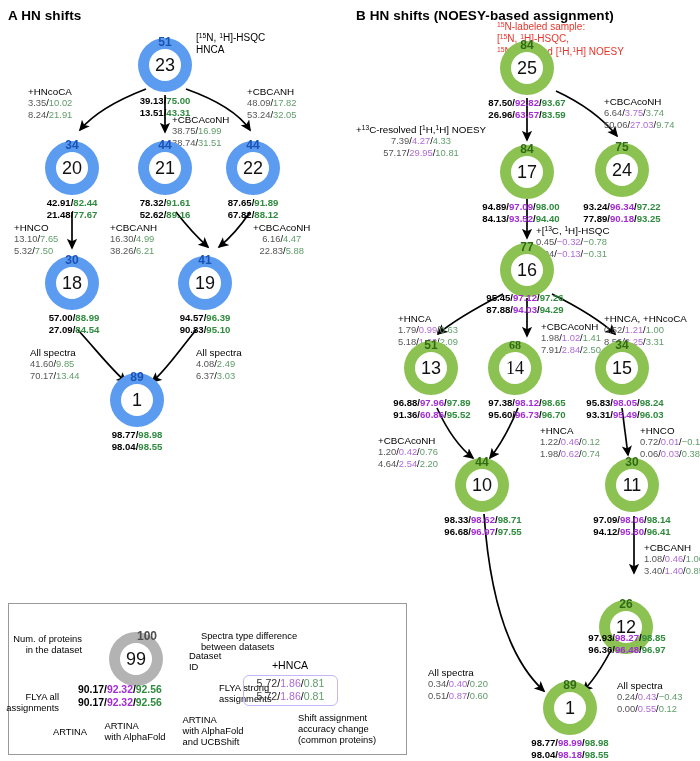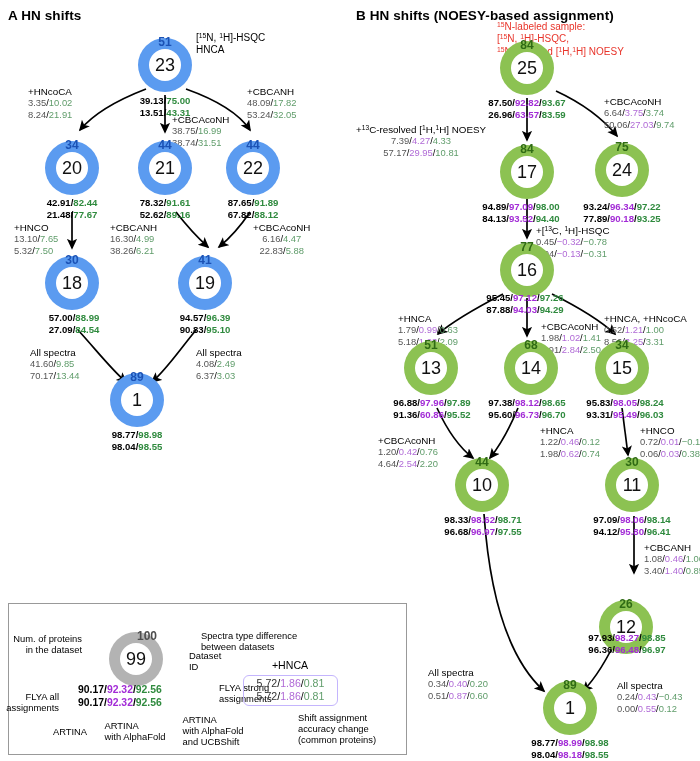--- a/index.html
+++ b/index.html
@@ -332,21 +332,21 @@
     <div class="ntop green">51</div>
     <div class="hole">
       <span class="did">13</span>
     </div>
   </div>
   <div class="vals center" style="left:432px;top:397px;">
     <span class="s">96.88</span>/<span class="p">97.96</span>/<span class="g">97.89</span><br>
     <span class="s">91.36</span>/<span class="p">60.86</span>/<span class="g">95.52</span>
   </div>
 
-  <div class="node green" style="left:504px;top:341px;">
+  <div class="node green" style="left:488px;top:341px;font-family:Liberation Serif, serif;">
     <div class="ntop green">68</div>
     <div class="hole">
       <span class="did">14</span>
     </div>
   </div>
   <div class="vals center" style="left:527px;top:397px;">
     <span class="s">97.38</span>/<span class="p">98.12</span>/<span class="g">98.65</span><br>
     <span class="s">95.60</span>/<span class="p">96.73</span>/<span class="g">96.70</span>
   </div>
 

